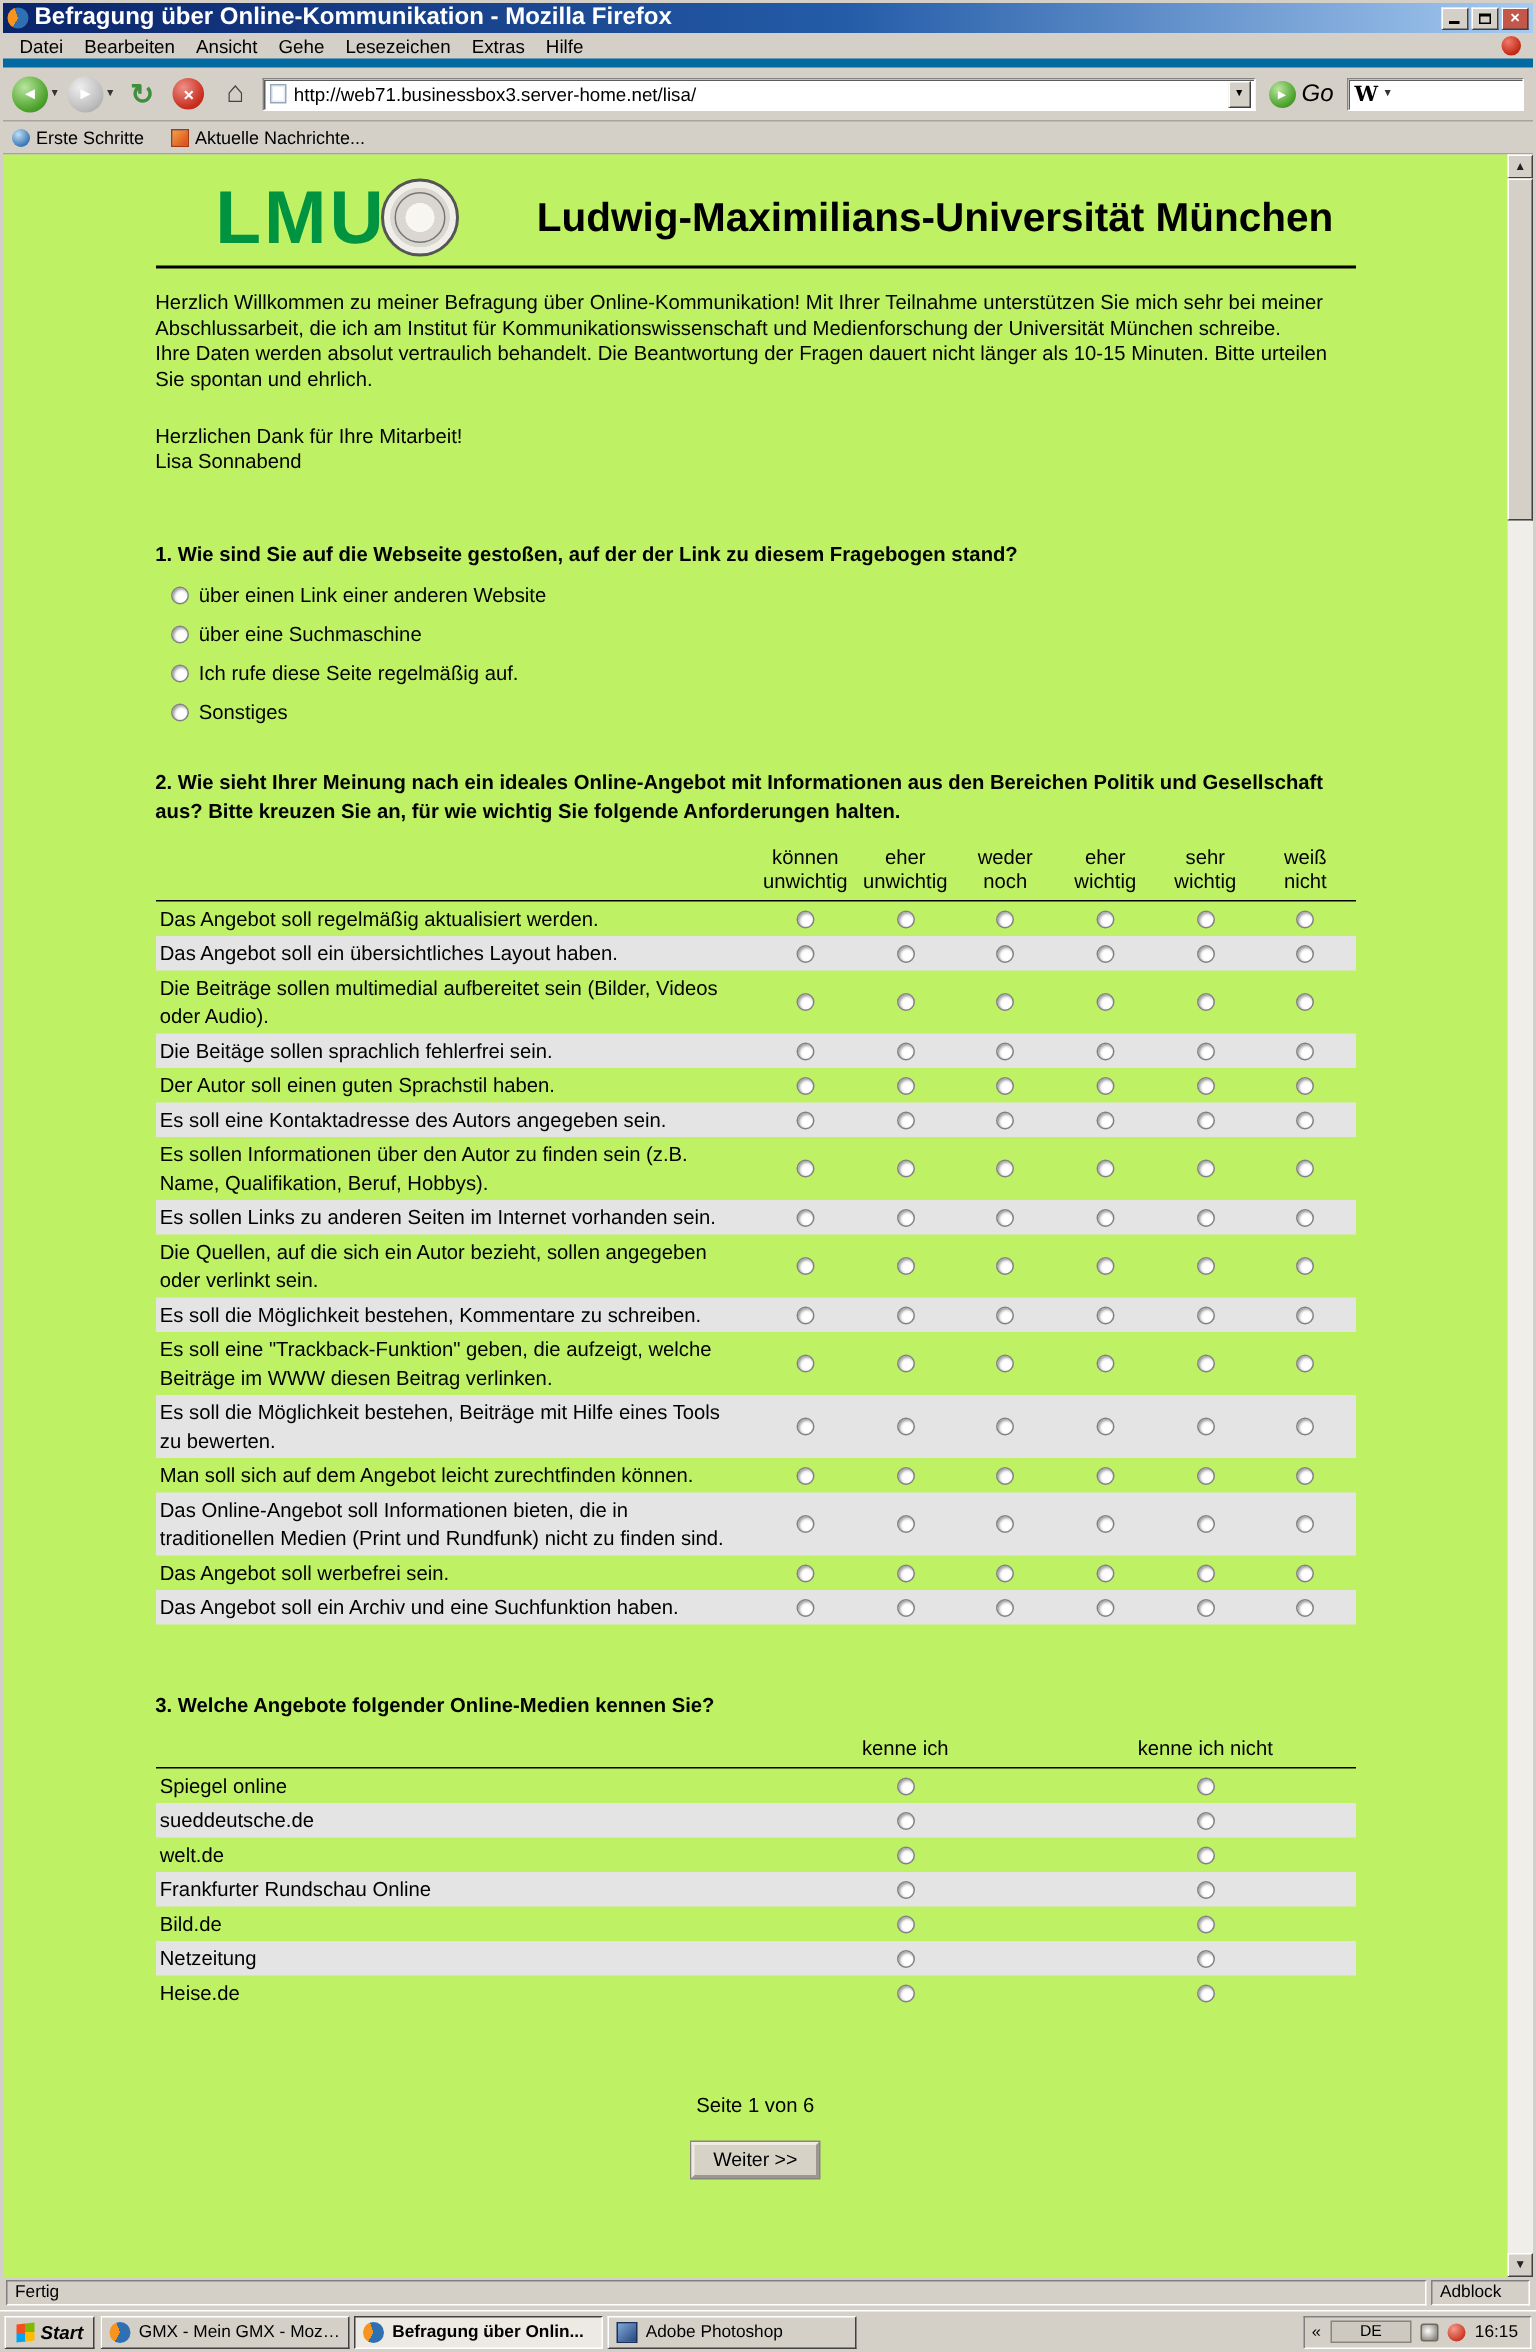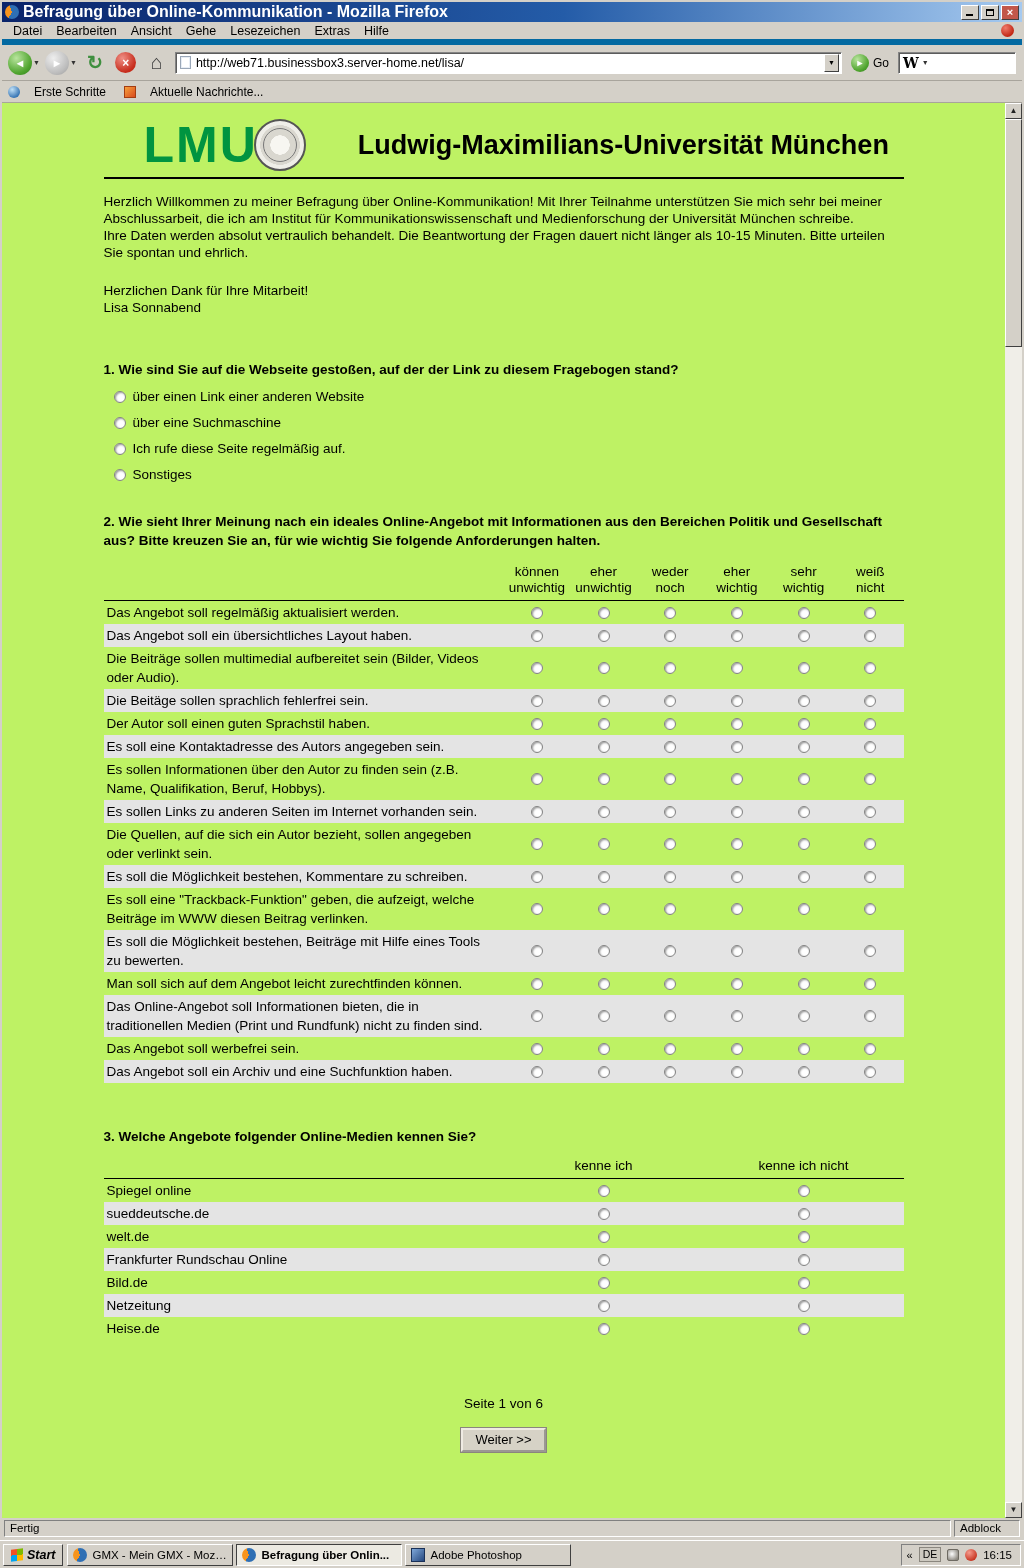--- a/index.html
+++ b/index.html
@@ -32,27 +32,27 @@
   .tbtn { display:flex; align-items:center; justify-content:center; width:26px; height:26px; }
   .tbtn.reload { font-size:19px; font-weight:bold; color:#3f8f3f; }
   .stop-circle { width:21px; height:21px; border-radius:50%; background:radial-gradient(circle at 35% 30%,#ef8f85,#c62b1b 70%); color:#fff; font-size:12px; font-weight:bold; display:flex; align-items:center; justify-content:center; }
   .tbtn.home { font-size:20px; color:#444; }
   .urlbar { flex:1; height:22px; background:#fff; border:1px solid #848484; border-bottom-color:#fff; border-right-color:#fff; box-shadow:inset 1px 1px 0 #5c5c5c; display:flex; align-items:center; padding:0 2px 0 4px; gap:5px; }
   .fav { width:11px; height:13px; background:#fff; border:1px solid #9aa7b8; box-shadow:inset 0 0 0 1px #e7edf5; }
   .url-text { flex:1; font-size:12.5px; white-space:nowrap; overflow:hidden; }
   .url-dd { width:15px; height:18px; background:#d4d0c8; border:1px solid; border-color:#fff #404040 #404040 #fff; font-size:7px; display:flex; align-items:center; justify-content:center; }
   .gobtn { display:flex; align-items:center; gap:4px; padding:0 4px; }
   .go-circle { width:18px; height:18px; border-radius:50%; background:radial-gradient(circle at 35% 30%,#b9e59e,#4fa42e 65%,#2d7d1e); color:#fff; font-size:9px; display:flex; align-items:center; justify-content:center; }
-  .go-label { font-size:12px; }
+  .go-label { font-size:16px;font-style:italic; }
   .searchbox { width:118px; height:22px; background:#fff; border:1px solid #848484; border-bottom-color:#fff; border-right-color:#fff; box-shadow:inset 1px 1px 0 #5c5c5c; display:flex; align-items:center; padding:0 4px; gap:3px; }
   .engine { font-family:"DejaVu Serif",serif; font-weight:bold; font-size:14px; }
 
   .bookmarks { height:22px; flex:0 0 22px; display:flex; align-items:center; padding:0 6px; border-bottom:1px solid #a8a49c; }
   .bm-items { display:flex; gap:18px; }
-  .bookmark-item { display:flex; align-items:center; gap:14px; font-size:12px; }
+  .bookmark-item { display:flex; align-items:center; gap:4px; font-size:12px; }
   .bm-icon { width:12px; height:12px; }
   .bm-icon.bm0 { border-radius:50%; background:radial-gradient(circle at 35% 30%,#bfe0f7,#3a77b5 70%); }
   .bm-icon.bm1 { background:linear-gradient(135deg,#f6a13c,#d94a1e); border:1px solid #a33c12; }
 
   
   .viewport { flex:1; display:flex; min-height:0; }
   .page { flex:1; background:#bef264; overflow:hidden; }
   .content { width:800px; margin:0 auto; }
 
   .scrollbar { flex:0 0 17px; background:#f0eee8; position:relative; }
@@ -102,21 +102,21 @@
   .winflag { width:12px; height:12px; background:conic-gradient(#7fba00 0 25%,#ffb900 0 50%,#00a4ef 0 75%,#f25022 0); transform:skewY(-6deg); }
   .task-buttons { flex:1; display:flex; gap:3px; overflow:hidden; }
   .task-btn { width:166px; height:22px; display:flex; align-items:center; gap:5px; padding:0 5px; background:#d4d0c8; border:1px solid; border-color:#fff #404040 #404040 #fff; font-size:11.5px; }
   .task-btn.active { border-color:#404040 #fff #fff #404040; background:#eceae2; font-weight:bold; }
   .task-label { white-space:nowrap; overflow:hidden; text-overflow:ellipsis; }
   .app-icon { width:14px; height:14px; flex:0 0 14px; }
   .icon-firefox { border-radius:50%; background:conic-gradient(from 210deg,#f7941d 0 130deg,#2f6fb4 130deg 360deg); }
   .icon-photoshop { background:linear-gradient(135deg,#7fa8d9,#25477e); border:1px solid #1a3158; }
   .tray { height:22px; display:flex; align-items:center; gap:6px; padding:0 8px 0 5px; border:1px solid; border-color:#808080 #fff #fff #808080; }
   .tray-chev { font-size:11px; }
-  .tray-lang { font-size:10.5px; background:#cdc9c0; border:1px solid #8a867e; padding:0 3px; line-height:13px; }
+  .tray-lang { font-size:10.5px; background:#cdc9c0; border:1px solid #8a867e; padding:0 19px; line-height:13px; }
   .tray-ico { width:12px; height:12px; }
   .tray-ico.spk { background:radial-gradient(circle at 40% 40%,#fdfdfd,#8e8a82 80%); border:1px solid #6e6a62; border-radius:2px; }
   .tray-ico.red { border-radius:50%; background:radial-gradient(circle at 35% 30%,#f59a8c,#c6331f 75%); }
   .tray-time { font-size:11.5px; }
 </style>
 </head>
 <body>
 
 <div class="browser">
 

